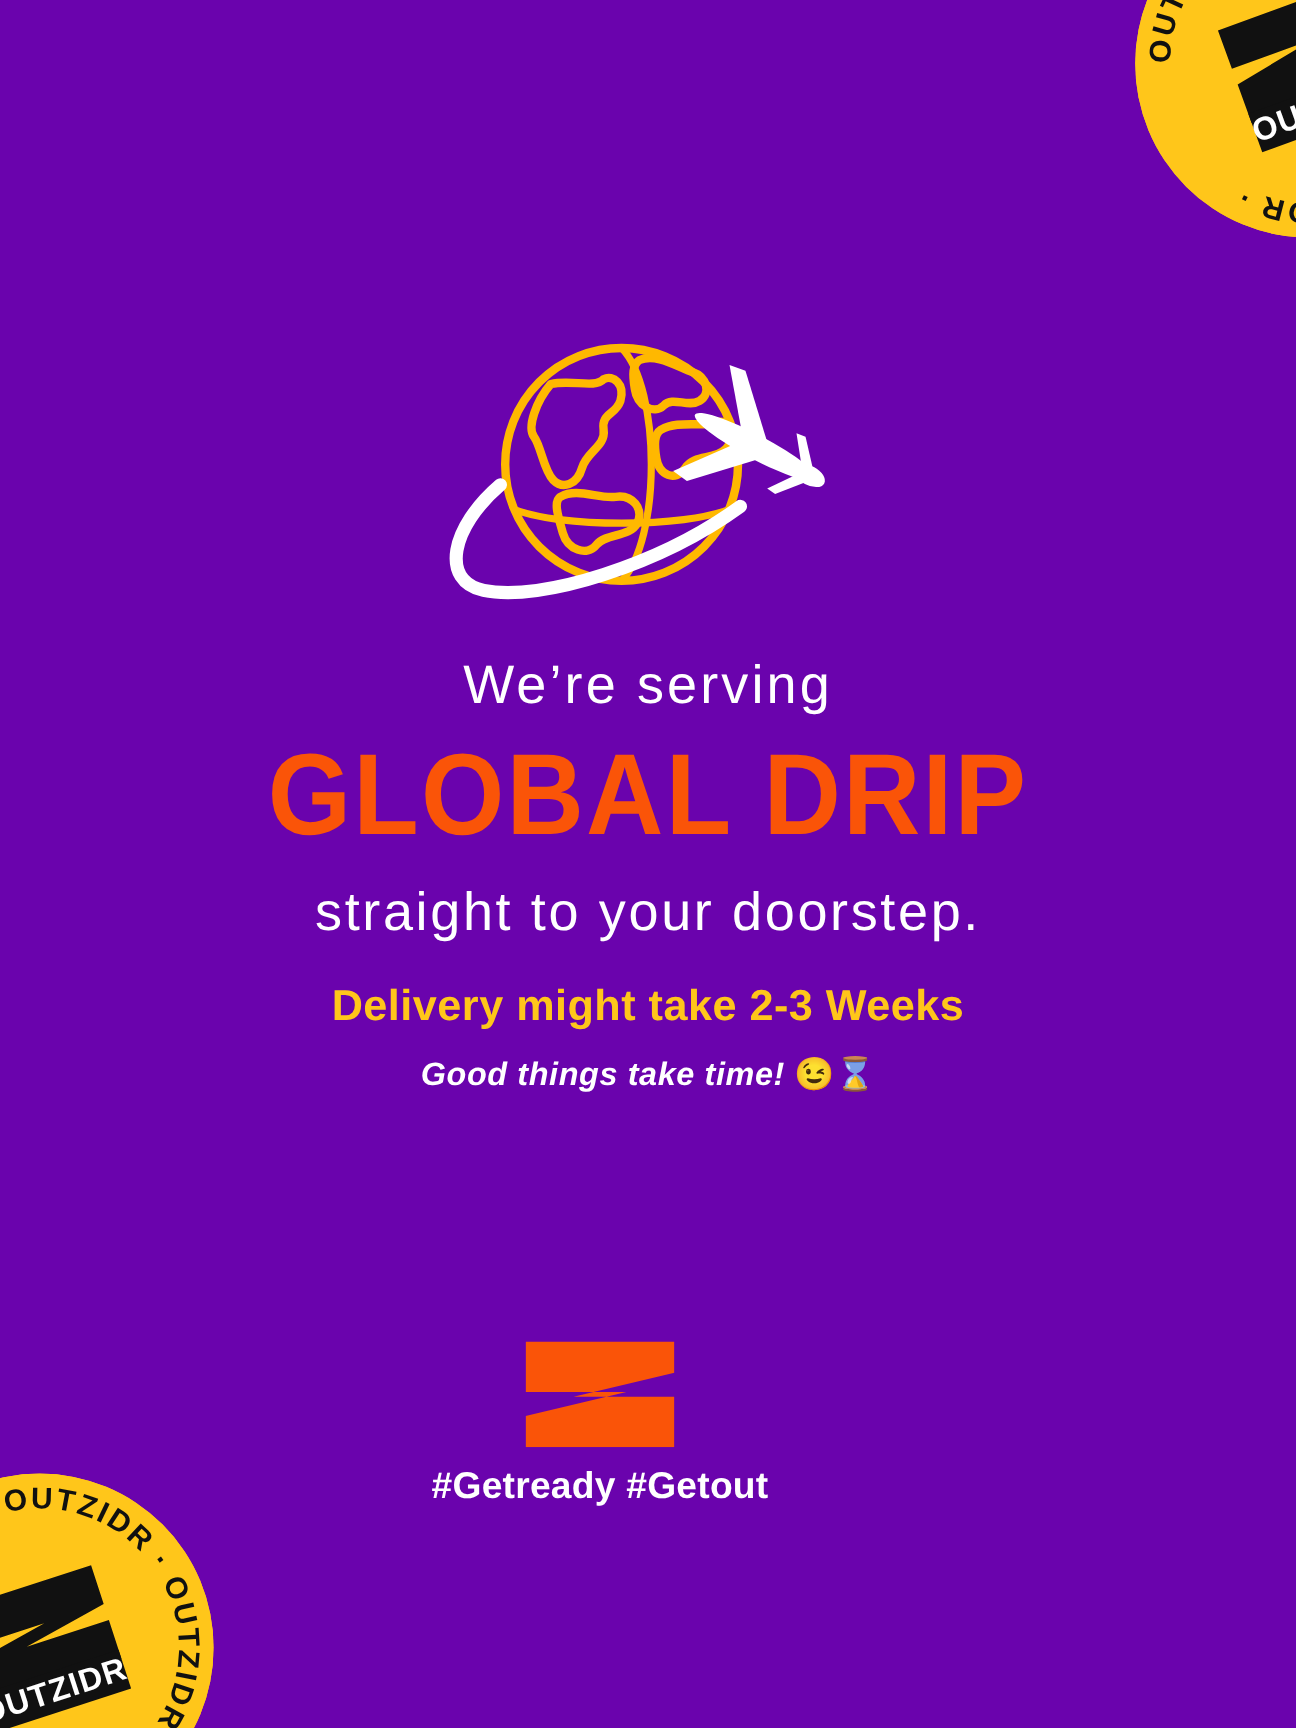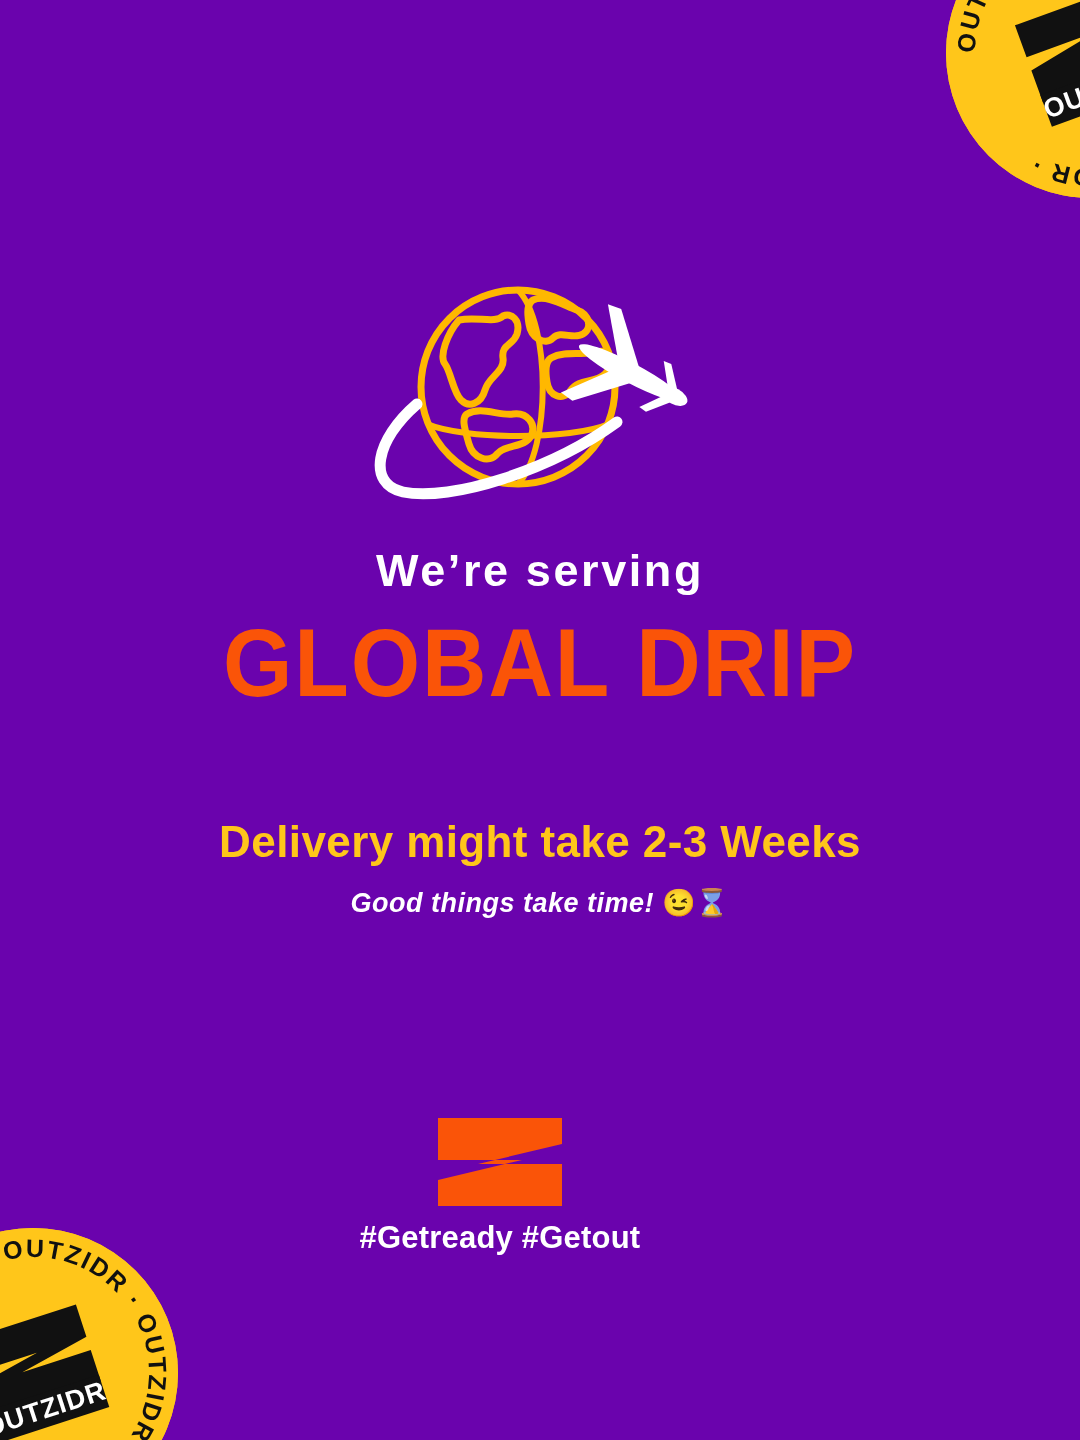--- a/index.html
+++ b/index.html
@@ -50,21 +50,21 @@
   .copy {
     position: absolute;
     left: 0;
     top: 548px;
     width: 1080px;
     text-align: center;
   }
   .line-eyebrow {
     color: #ffffff;
     font-size: 45px;
-    font-weight: 700;
+    font-weight: 400;
     letter-spacing: 2.6px;
     line-height: 1.0;
     margin: 0;
   }
   .line-headline {
     color: #FA5408;
     font-size: 96px;
     font-weight: 900;
     letter-spacing: 2px;
     line-height: 1.0;
@@ -84,21 +84,21 @@
 
   .delivery {
     position: absolute;
     left: 0;
     top: 820px;
     width: 1080px;
     text-align: center;
   }
   .delivery-main {
     color: #FFC61A;
-    font-size: 44px;
+    font-size: 36px;
     font-weight: 700;
     letter-spacing: 0.4px;
     line-height: 1.0;
     margin: 0;
   }
   .delivery-note {
     color: #ffffff;
     font-size: 27px;
     font-weight: 700;
     font-style: italic;
@@ -181,20 +181,21 @@
         <polygon points="96,20 78,-4 86,-5 106,18"></polygon>
         <polygon points="96,24 78,48 86,49 106,26"></polygon>
         <ellipse cx="104" cy="22" rx="14" ry="8"></ellipse>
       </g>
     </svg>
   </div>
 
   <div class="copy">
     <p class="line-eyebrow">We’re serving</p>
     <p class="line-headline">GLOBAL DRIP</p>
+    <p class="line-sub">straight to your doorstep.</p>
   </div>
 
   <div class="delivery">
     <p class="delivery-main">Delivery might take 2-3 Weeks</p>
     <p class="delivery-note">
       <span>Good things take time!</span>
       <span class="emoji">😉⌛</span>
     </p>
   </div>
 

